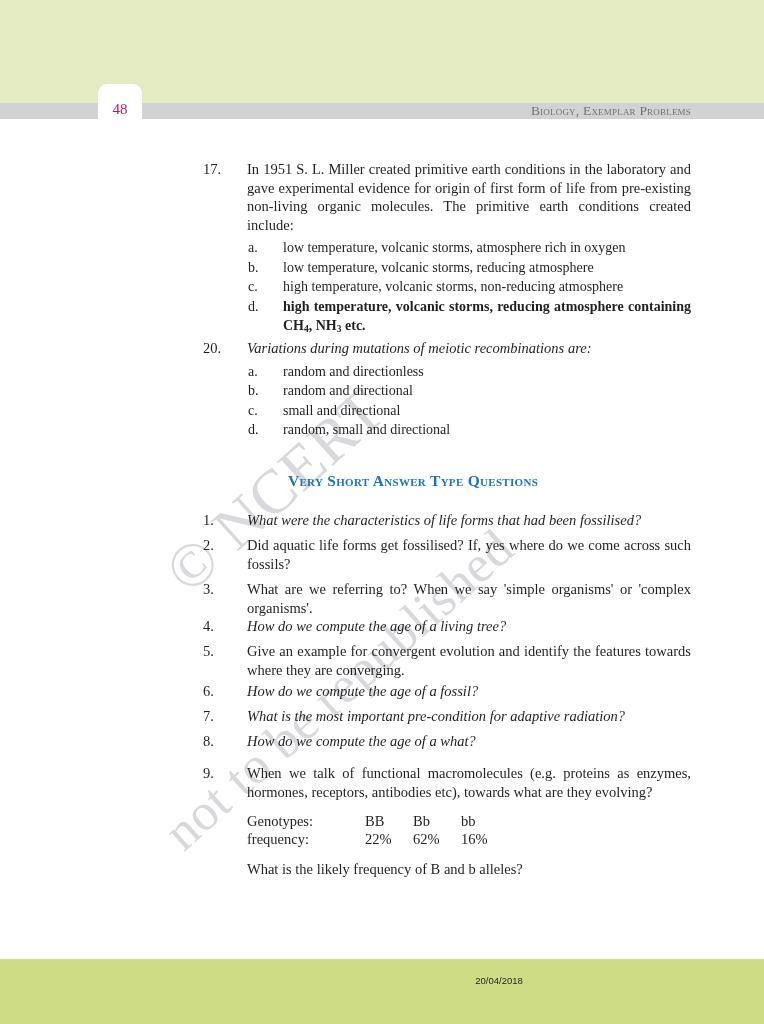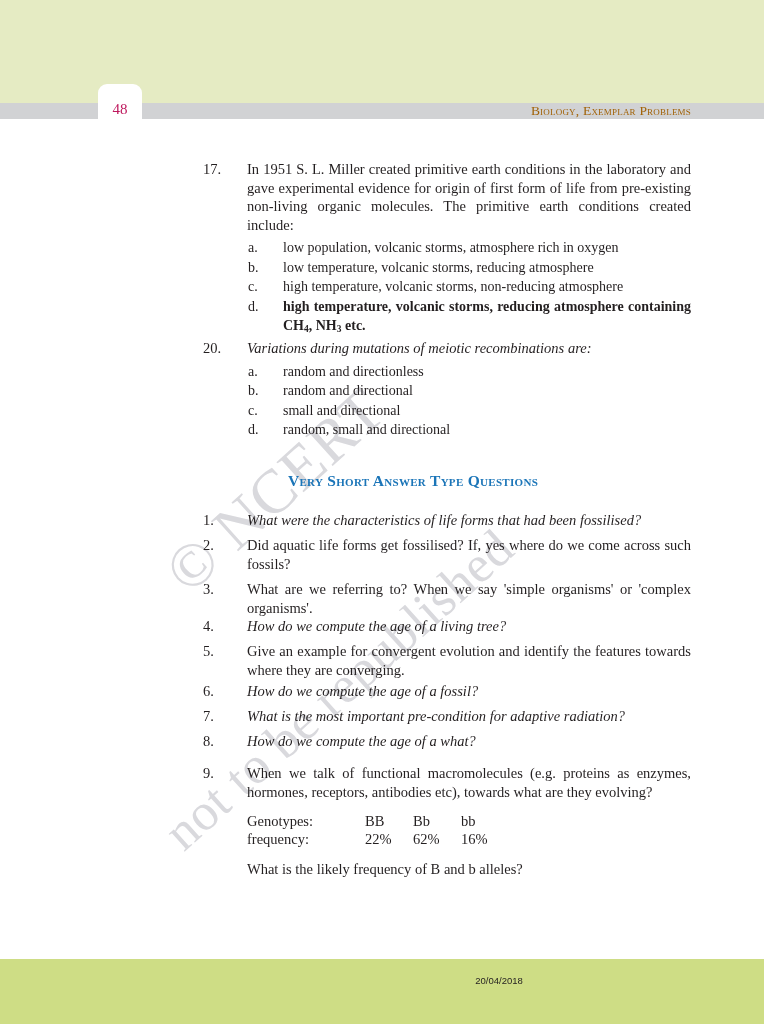--- a/index.html
+++ b/index.html
@@ -61,21 +61,21 @@
   #running-head {
     position: absolute;
     right: 73px; top: 103px;
     height: 16px;
     display: flex;
     align-items: center;
     font-family: "Liberation Serif", serif;
     font-variant: small-caps;
     font-size: 13.5px;
     letter-spacing: 0.2px;
-    color: #a16207;
+    color: #737373;
     white-space: nowrap;
   }
   #footer-date {
     position: absolute;
     left: 0; top: 975px;
     width: 764px;
     text-align: center;
     font-family: "Liberation Sans", sans-serif;
     font-size: 9.5px;
     color: #231f20;
@@ -237,21 +237,21 @@
   <div id="content">
 
     <div class="qblock" style="top:148px;">
       <div class="q-row">
         <div class="q-num">17.</div>
         <div class="q-text">In 1951 S. L. Miller created primitive earth conditions in the laboratory and gave experimental evidence for origin of first form of life from pre-existing non-living organic molecules. The primitive earth conditions created include:</div>
       </div>
       <div class="opts">
         <div class="opt-row">
           <div class="opt-letter">a.</div>
-          <div class="opt-text">low population, volcanic storms, atmosphere rich in oxygen</div>
+          <div class="opt-text">low temperature, volcanic storms, atmosphere rich in oxygen</div>
         </div>
         <div class="opt-row">
           <div class="opt-letter">b.</div>
           <div class="opt-text">low temperature, volcanic storms, reducing atmosphere</div>
         </div>
         <div class="opt-row">
           <div class="opt-letter">c.</div>
           <div class="opt-text">high temperature, volcanic storms, non-reducing atmosphere</div>
         </div>
         <div class="opt-row">

